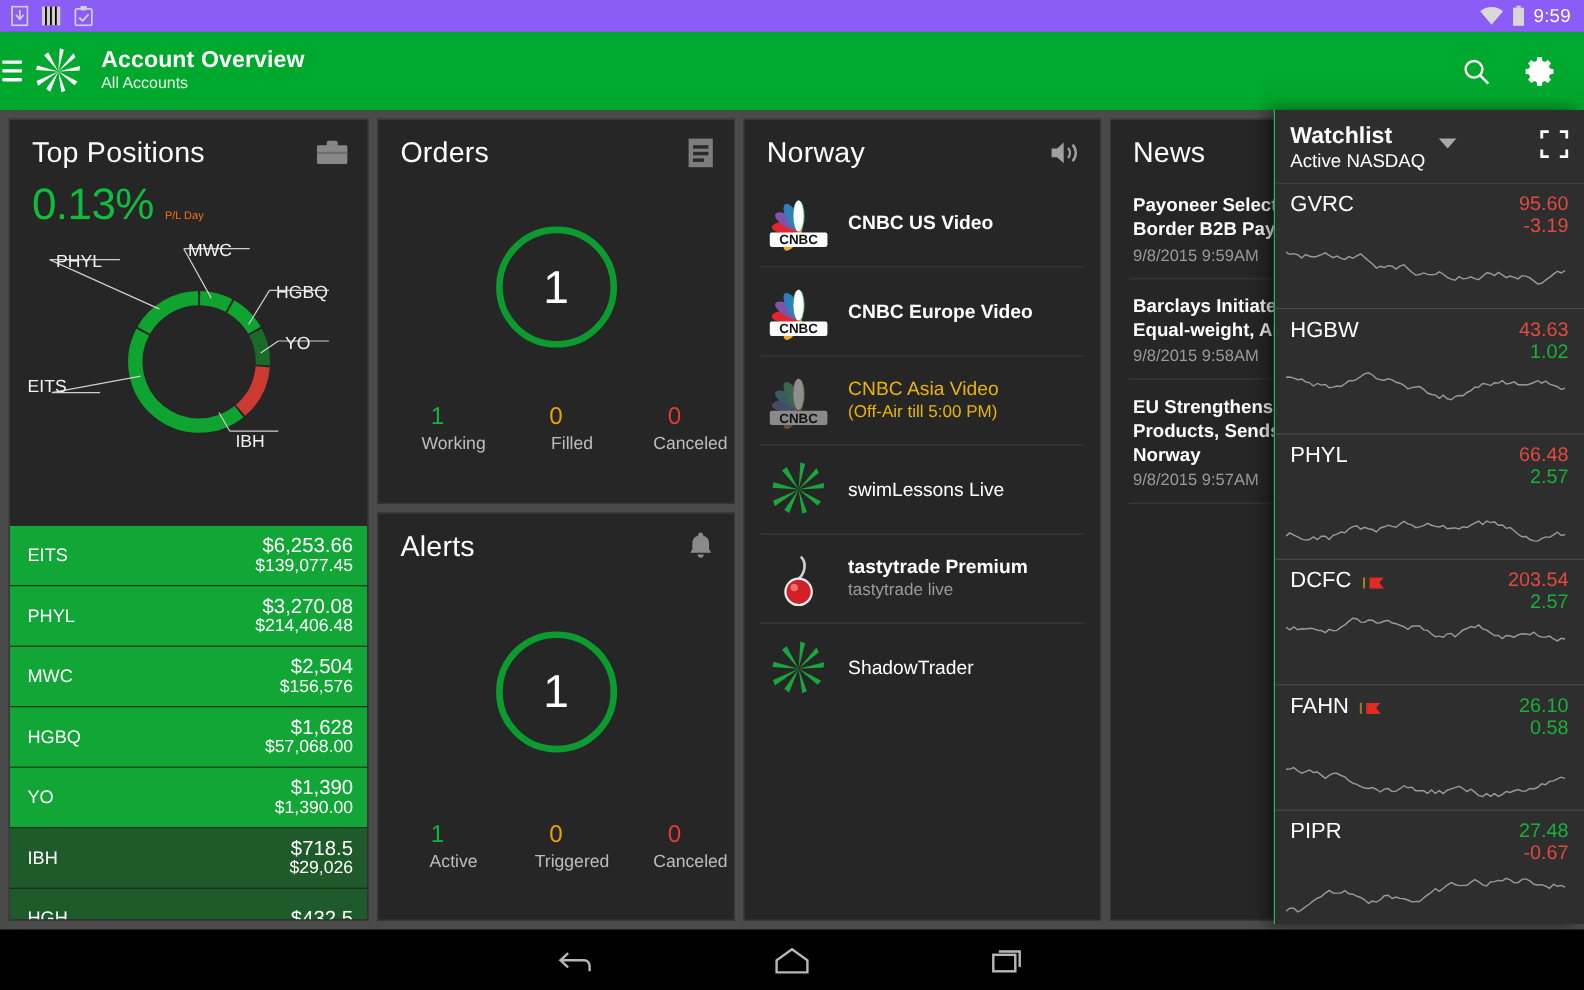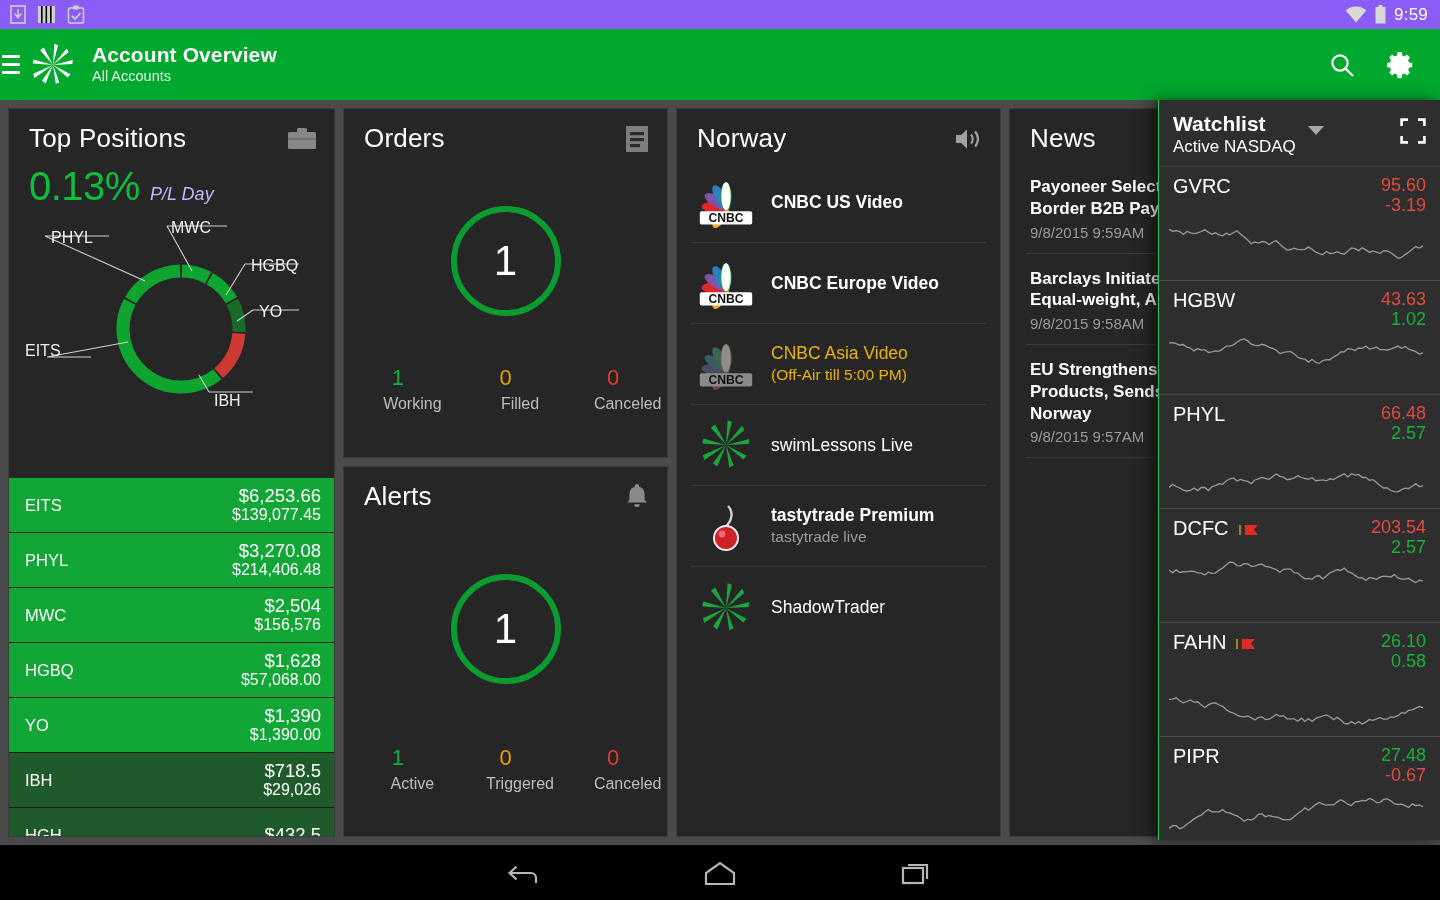--- a/index.html
+++ b/index.html
@@ -53,21 +53,21 @@
   .card-head {
     display:flex; align-items:center; padding:14px 18px 8px 20px;
   }
   .card-title { font-size:26px; color:#fff; font-weight:normal; letter-spacing:.2px; }
   .card-head .head-ico { margin-left:auto; }
 
   
   #cardPositions { left:8px; width:327px; height:729px; }
   .pl-row { display:flex; align-items:baseline; padding:2px 0 0 20px; }
   .pl-pct { font-size:40px; color:#0fbd3c; font-weight:normal; letter-spacing:-.5px; }
-  .pl-lbl { font-size:18px; color:#c4b5fd; margin-left:10px;font-style:italic; }
+  .pl-lbl { font-size:10px; color:#f97316; margin-left:10px; }
   .donut-wrap { position:relative; height:258px; }
   .pos-list { position:absolute; left:0; right:0; bottom:0; top:369px; overflow:hidden; }
   .pos-row {
     position:relative; height:55px; display:flex; align-items:center;
     padding:0 13px 0 16px; border-bottom:1px solid #1b1b1b;
   }
   .pos-sym { font-size:16.5px; color:#fff; }
   .pos-vals { margin-left:auto; text-align:right; line-height:1.18; }
   .pos-v1 { font-size:18.5px; color:#fff; }
   .pos-v2 { font-size:16px; color:#fff; }

